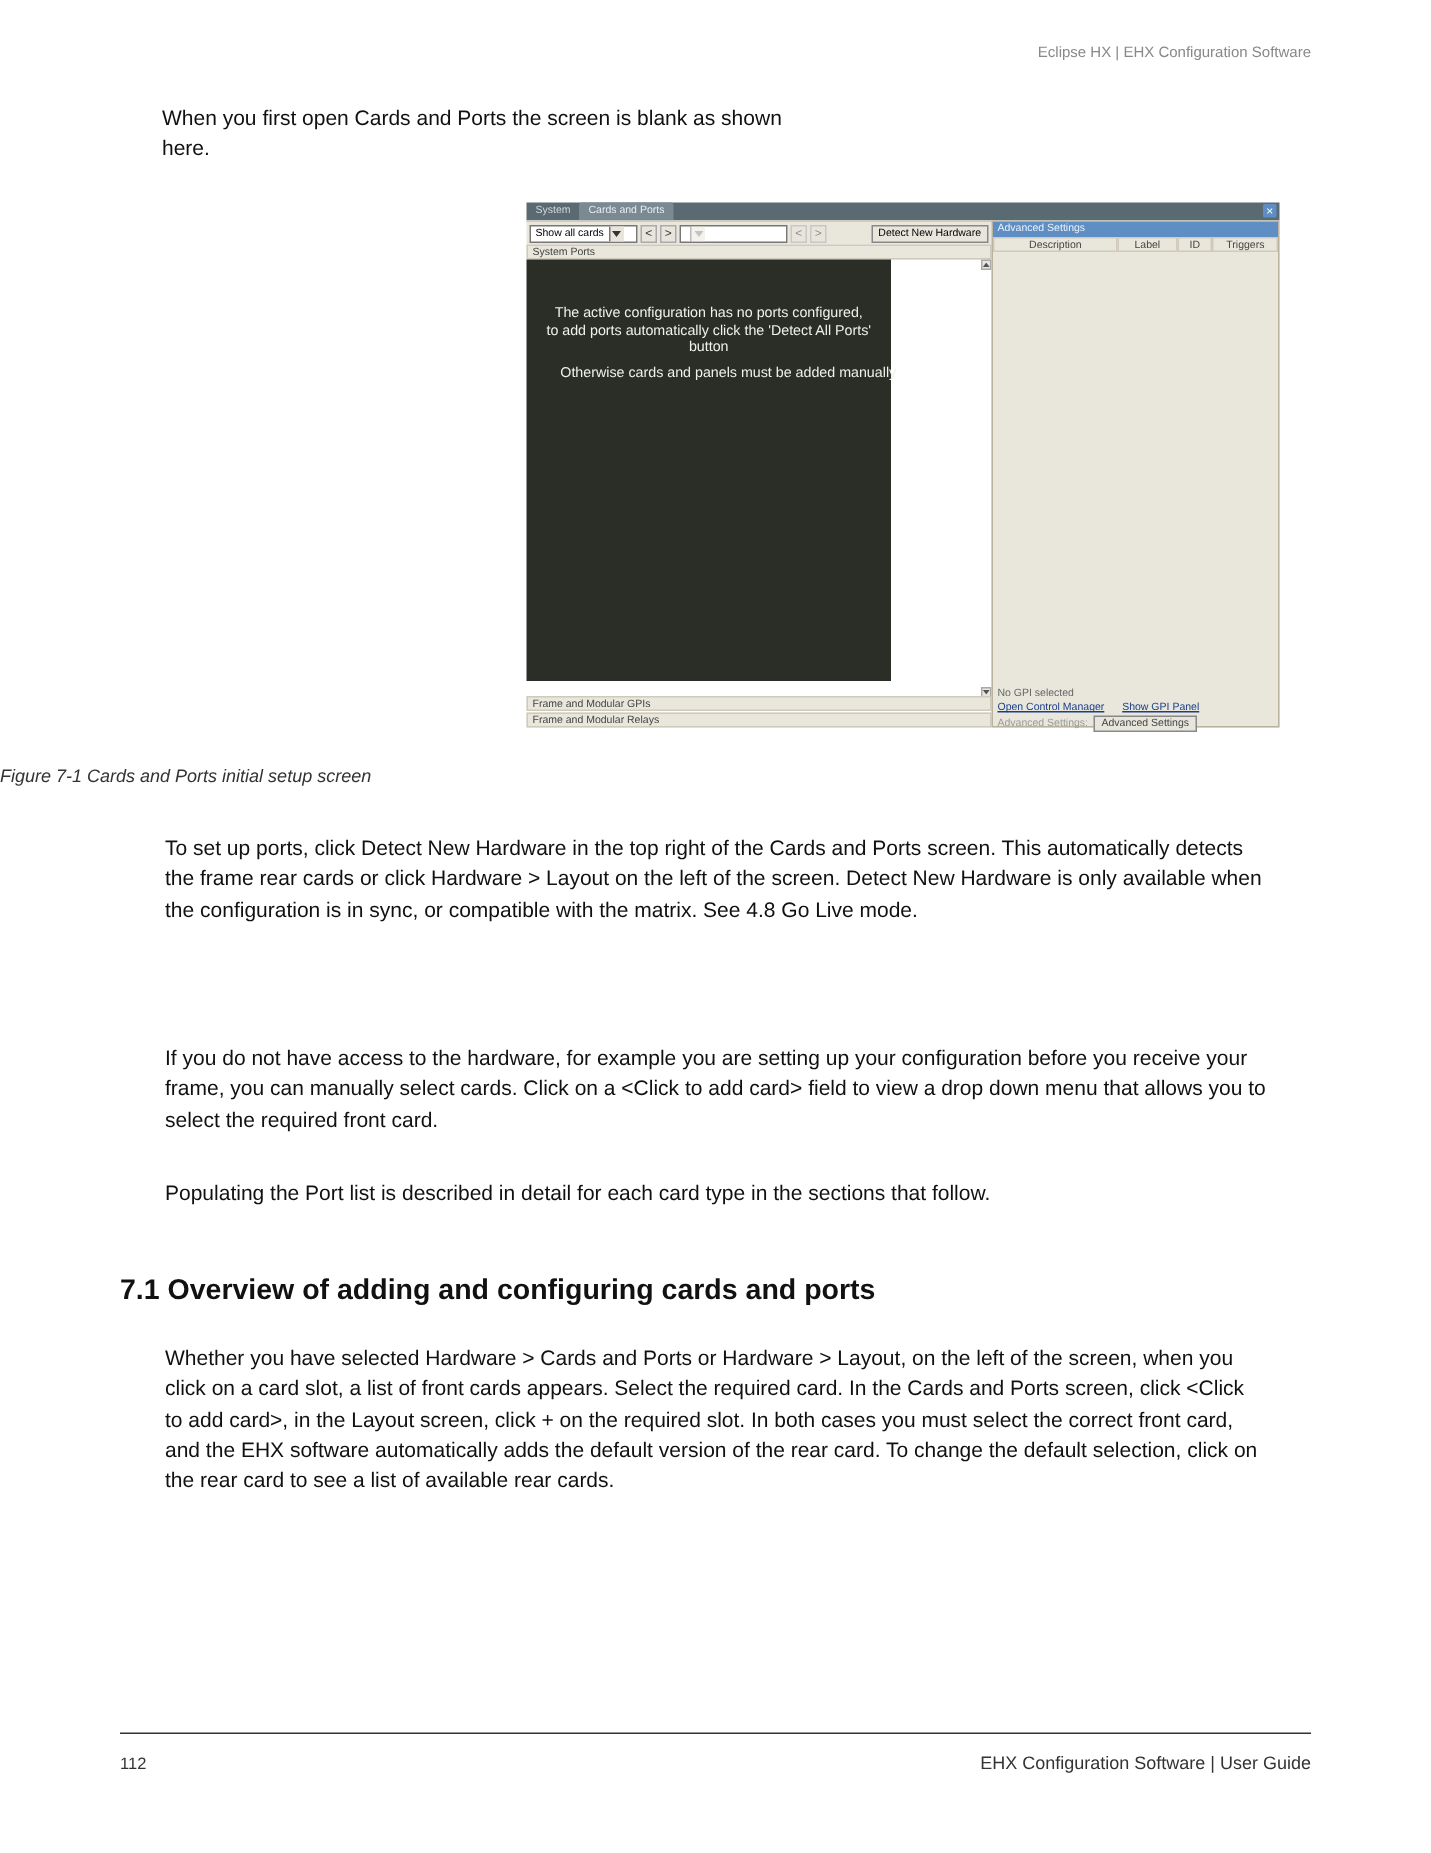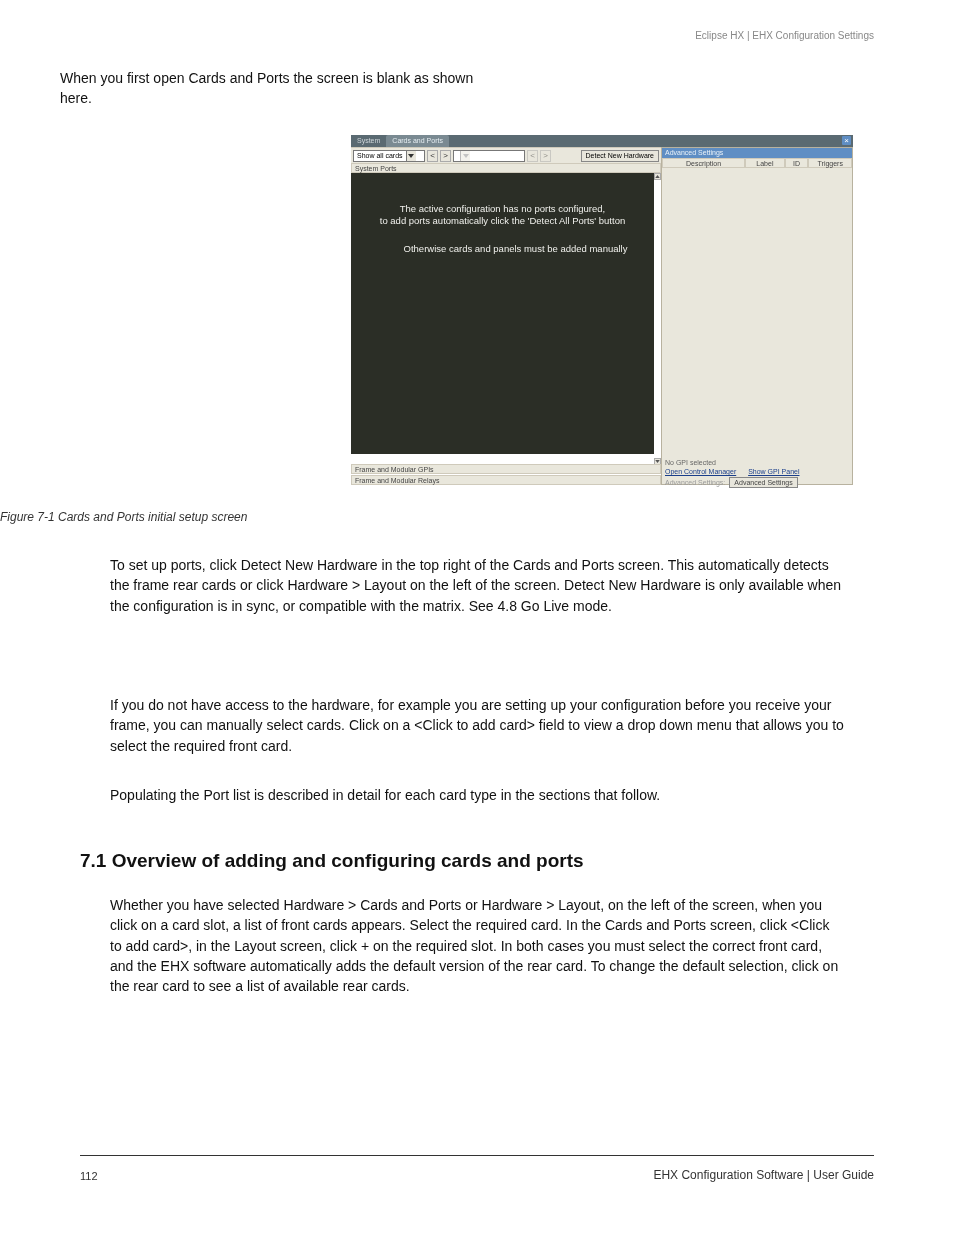--- a/index.html
+++ b/index.html
@@ -1,34 +1,34 @@
 <!DOCTYPE html>
 <html><head>
 <meta charset="utf-8">
 <style>
   * { box-sizing: border-box; margin: 0; padding: 0; }
   html, body { width: 954px; height: 1235px; background: #fff; font-family: Tahoma, Arial, sans-serif; }
   .page { width: 954px; height: 1235px; position: relative; }
-  .doc-text { position: absolute; padding: 0 60px; left: 0; right: 0; }
+  .doc-text { position: absolute; padding: 0 108px; left: 0; right: 0; }
   .t1 { top: 70px; font-size: 14px; color: #111; }
   .t1b { top: 90px; font-size: 14px; color: #111; }
   .figwrap { position: absolute; left: 351px; top: 135px; width: 502px; height: 350px; }
   .tabs { position: absolute; left: 0; top: 0; height: 12px; width: 100%; background: #5a6a72; display: flex; align-items: center; }
   .tab { height: 12px; padding: 0 6px; font-size: 7px; color: #cfd6da; display: inline-block; line-height: 12px; }
   .tab.active { background: #7a8a92; color: #e6eef2; border-radius: 2px 2px 0 0; }
   .close-x { position: absolute; right: 2px; top: 1px; width: 9px; height: 9px; background: #5f8ec4; color: #fff; font-size: 8px; text-align: center; line-height: 9px; border-radius: 1px; cursor: pointer; }
   .toolbar { position: absolute; left: 0; top: 12px; height: 16px; width: 310px; background: #e9e7dc; display: flex; align-items: center; padding: 0 2px; gap: 2px; border-top: 1px solid #cfcabb; }
   .combo { height: 12px; background: #fff; border: 1px solid #777; font-size: 7px; display: flex; align-items: center; position: relative; }
   .combo .txt { padding: 0 3px; line-height: 10px; }
   .combo .dd { width: 10px; height: 10px; background: #e8e6dc; border-left: 1px solid #777; display: flex; align-items: center; justify-content: center; }
   .combo .dd svg { width: 6px; height: 4px; }
   .navbtn { width: 11px; height: 12px; background: #e8e6dc; border: 1px solid #aaa; font-size: 8px; text-align: center; line-height: 10px; color: #333; cursor: pointer; }
   .detect-btn { margin-left: auto; height: 12px; padding: 0 4px; font-size: 7px; background: #e8e6dc; border: 1px solid #888; line-height: 10px; cursor: pointer; }
   .sys-ports { position: absolute; left: 0; top: 28px; width: 310px; height: 10px; background: #e9e7dc; font-size: 7px; color: #444; padding: 0 3px; line-height: 10px; border: 1px solid #cfcabb; }
-  .canvas { position: absolute; left: 0; top: 38px; width: 303px; height: 281px; background: #2b2e26; }
+  .canvas { position: absolute; left: 0; top: 38px; width: 243px; height: 281px; background: #2b2e26; }
   .scroll-up { position: absolute; left: 303px; top: 38px; width: 7px; height: 7px; background: #e8e6dc; border: 1px solid #aaa; display:flex; align-items:center; justify-content:center; }
   .scroll-up svg { width:5px; height:3px; }
   .scroll-dn { position: absolute; left: 303px; top: 323px; width: 7px; height: 7px; background: #e8e6dc; border: 1px solid #aaa; display:flex; align-items:center; justify-content:center; }
   .scroll-dn svg { width:5px; height:3px; }
   .msg { color: #f0f0ec; font-size: 9.5px; text-align: center; position: absolute; width: 100%; left: 0; }
   .m1 { top: 30px; }
   .m2 { top: 42px; }
   .m3 { top: 70px; margin-left: 13px; }
   .bottom1 { position: absolute; left: 0; top: 329px; width: 310px; height: 10px; background: #e9e7dc; border: 1px solid #cfcabb; font-size: 7px; color: #444; padding: 0 3px; line-height: 10px; }
   .bottom2 { position: absolute; left: 0; top: 340px; width: 310px; height: 10px; background: #e9e7dc; border: 1px solid #cfcabb; font-size: 7px; color: #444; padding: 0 3px; line-height: 10px; }
@@ -58,21 +58,21 @@
   .p3 { top: 895px; }
   .rule { position: absolute; left: 80px; right: 80px; top: 1155px; height: 0; border-top: 1px solid #333; }
   .footnum { position: absolute; left: 80px; top: 1170px; font-size: 11px; color: #333; }
   .footbrand { position: absolute; right: 80px; top: 1168px; font-size: 12px; color: #333; }
   .header-id { position: absolute; right: 80px; top: 30px; font-size: 10px; color: #888; }
 </style>
 </head>
 <body>
 <div class="page">
 
-<div class="header-id">Eclipse HX | EHX Configuration Settings</div>
+<div class="header-id">Eclipse HX | EHX Configuration Software</div>
 
 <div class="doc-text t1">When you first open Cards and Ports the screen is blank as shown</div>
 <div class="doc-text t1b">here.</div>
 
 <div class="figwrap">
   <div class="tabs">
     <span class="tab">System</span>
     <span class="tab active">Cards and Ports</span>
     <span class="close-x">×</span>
   </div>

